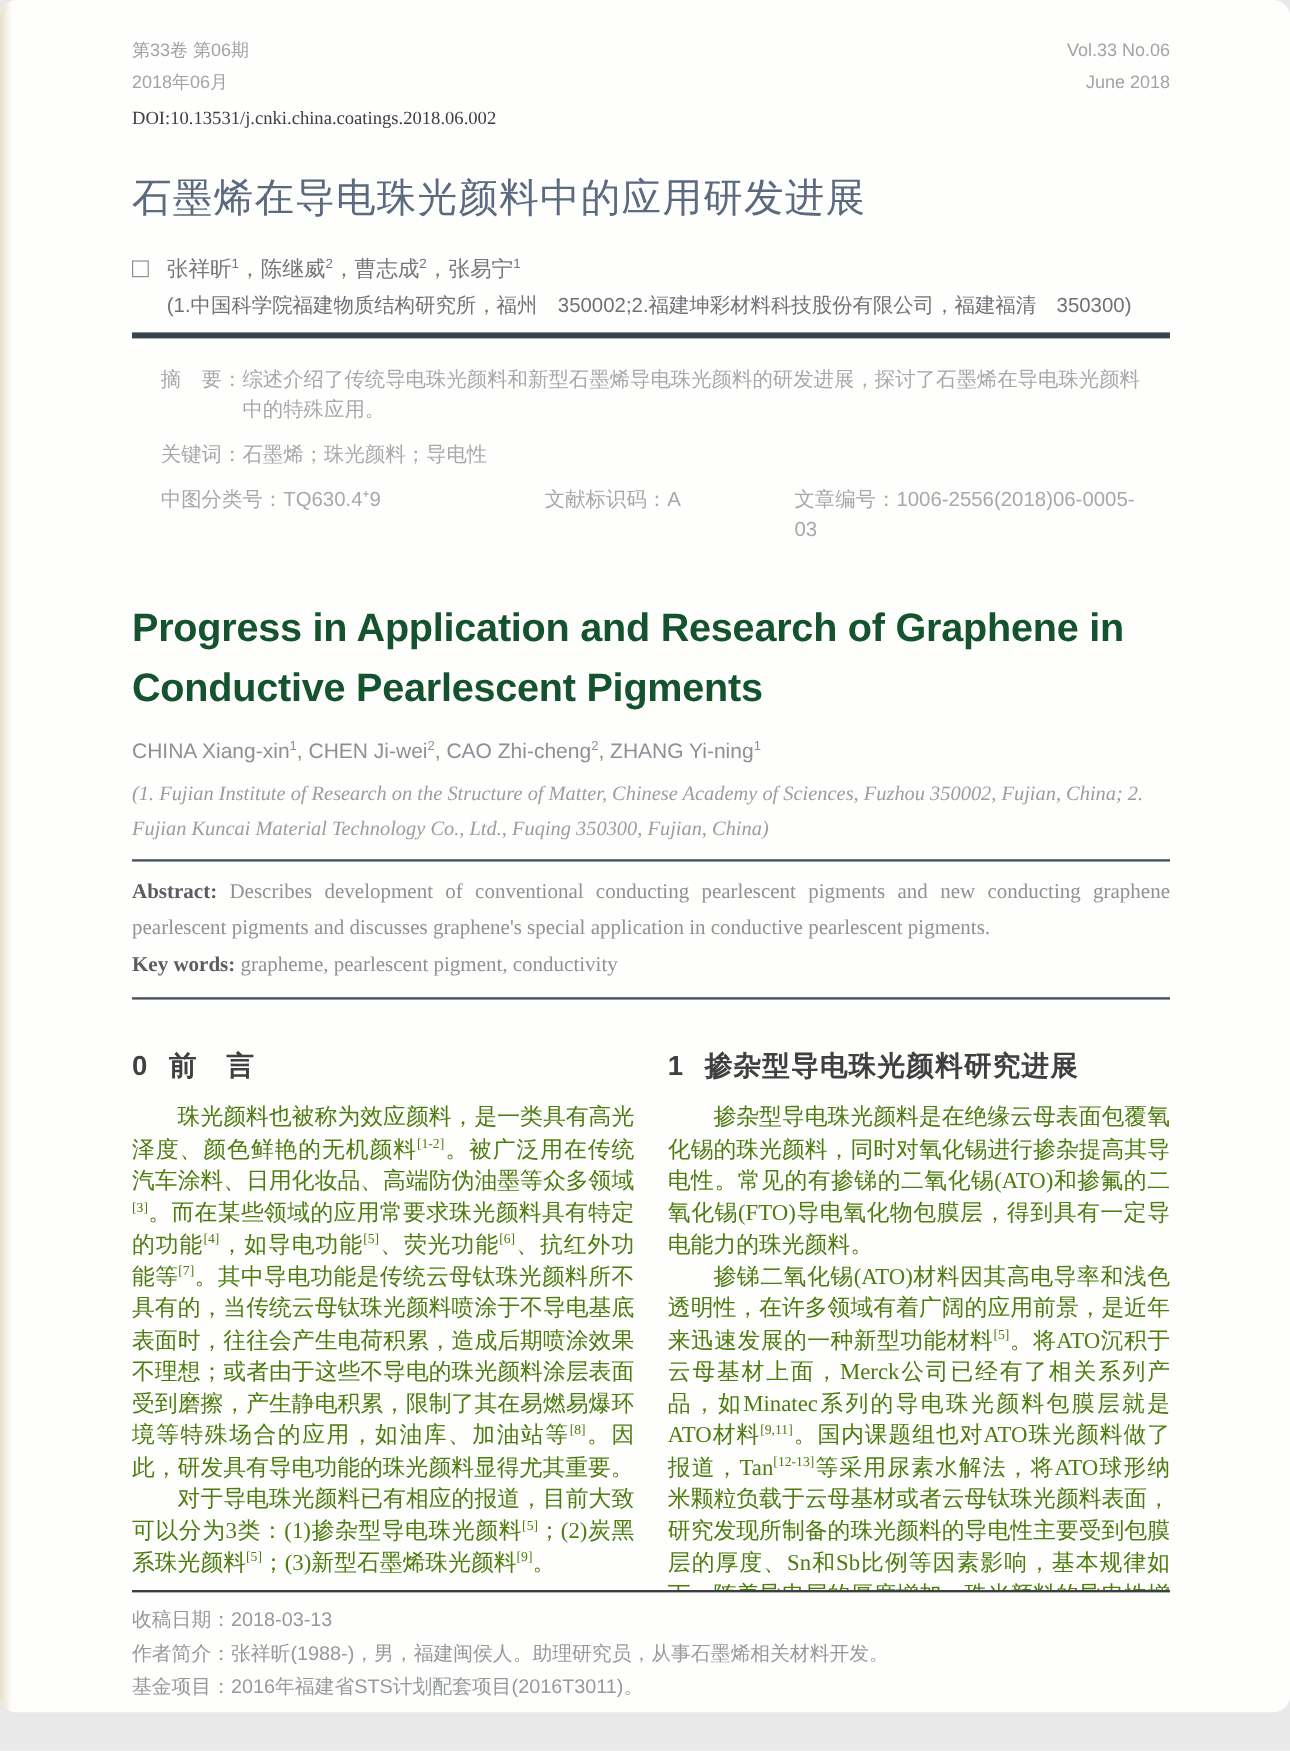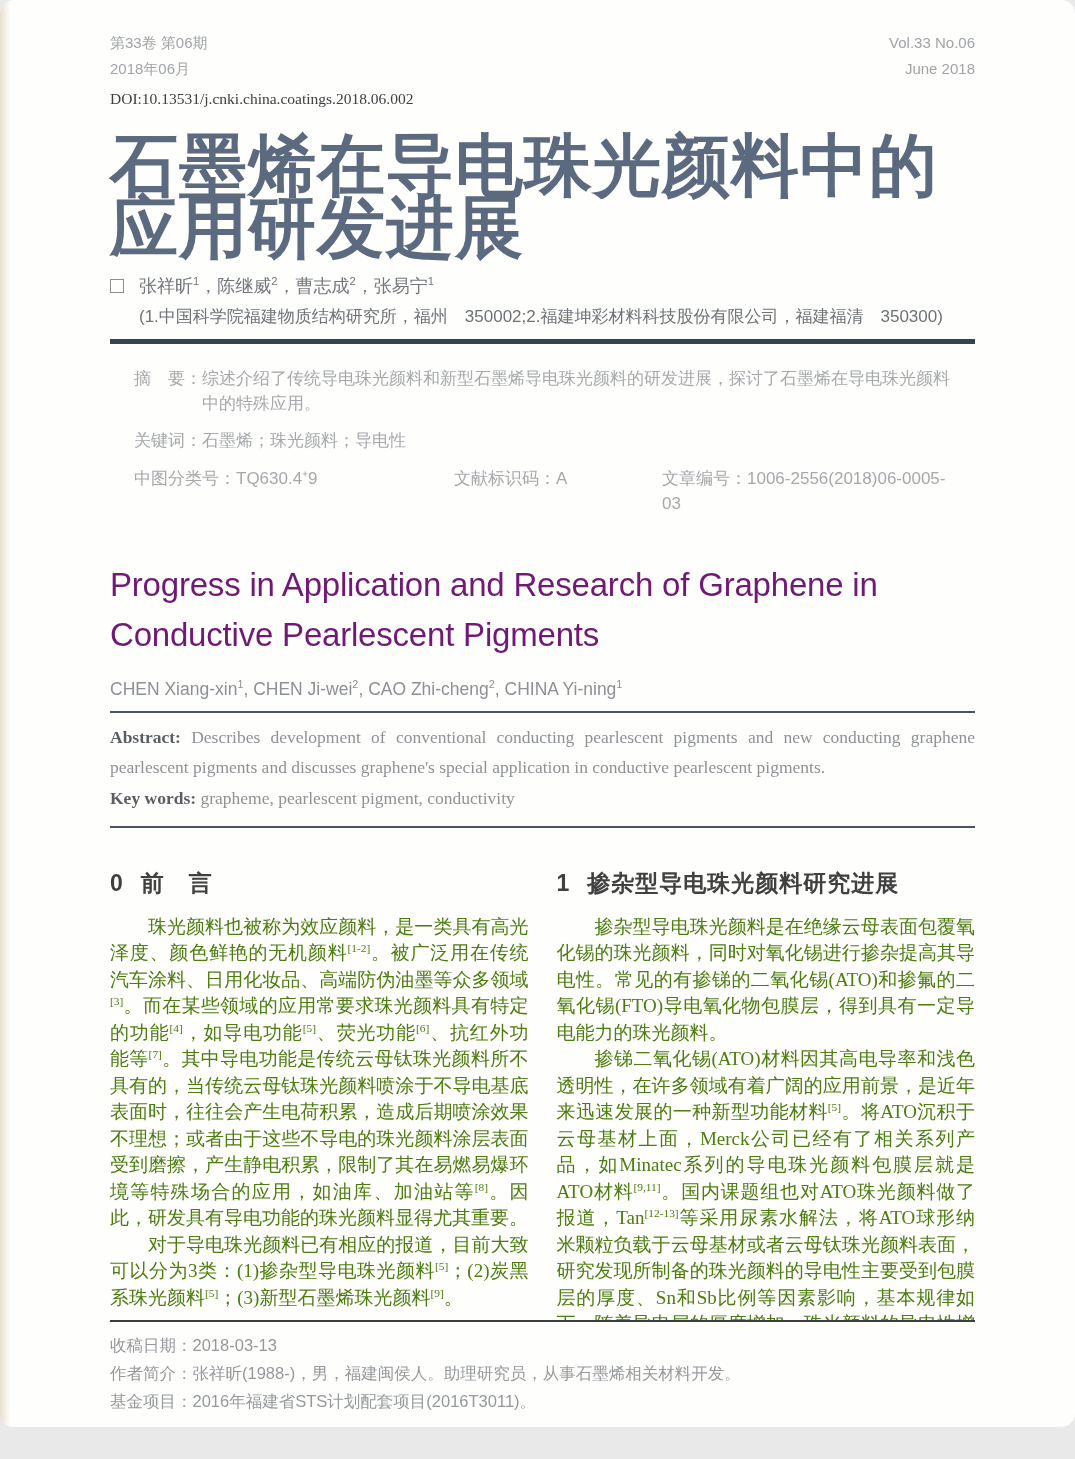--- a/index.html
+++ b/index.html
@@ -20,42 +20,42 @@
   }
   
   .jheader{display:flex;justify-content:space-between;color:#a1a4a7;font-size:15px;line-height:26px;}
   .jh-center{text-align:center;}
   .jh-right{text-align:right;}
   .jh-cn{letter-spacing:9px;text-indent:9px;}
   .doi{margin-top:8px;font-family:"Liberation Serif",serif;font-size:15.5px;color:#3c4043;}
   
   .title-zh{
     margin:26px 0 0 0;width:845px;
-    font-size:68px;line-height:62px;font-weight:700;
+    font-size:33px;line-height:62px;font-weight:400;
     color:#5c6a80;letter-spacing:1px;
   }
   .authors-zh{margin-top:16px;font-size:18px;color:#73777c;display:flex;align-items:center;}
   .amark{display:inline-block;width:12px;height:12px;border:1.5px solid #8b9095;margin-right:15px;flex:none;}
   .authors-zh sup, .authors-en sup{font-size:0.62em;}
   .affil-zh{margin-top:7px;padding-left:29px;font-size:17px;color:#6e7276;}
   .rule-thick{margin-top:11px;height:5px;background:#39434e;}
   
   .absblock{margin-top:22px;padding:0 24px;color:#a6a8ab;font-size:17px;line-height:25px;}
   .abs-row{display:flex;}
   .abs-label{white-space:nowrap;flex:none;}
   .abs-text{flex:1;}
   .kw-row{margin-top:12px;}
   .clc-row{margin-top:13px;display:flex;}
   .clc-item1{width:320px;flex:none;}
   .clc-item2{width:208px;flex:none;}
   
   .title-en{
     margin:44px 0 0 0;
-    font-size:33px;line-height:50px;font-weight:400;
-    color:#701a75;letter-spacing:-0.2px;
+    font-size:33px;line-height:50px;font-weight:700;
+    color:#14532d;letter-spacing:-0.2px;
   }
   .authors-en{margin-top:18px;font-size:17.5px;color:#8d9196;}
   .affil-en{margin-top:10px;font-size:17px;line-height:29px;font-style:italic;font-family:"Liberation Serif",serif;color:#9a9da1;}
   .rule-thin{margin-top:11px;height:2px;background:#4a545e;}
   .abs-en{margin-top:9px;font-family:"Liberation Serif",serif;font-size:17.5px;line-height:30px;color:#8f9295;text-align:justify;}
   .abs-en .b, .kw-en .b{font-weight:700;color:#5a5e63;}
   .kw-en{margin-top:1px;font-family:"Liberation Serif",serif;font-size:17.5px;line-height:30px;color:#8f9295;}
   .rule-thin2{margin-top:13px;height:2px;background:#4a545e;}
   
   .columns{margin-top:40px;display:flex;gap:28px;height:452px;overflow:hidden;}
@@ -115,23 +115,24 @@
     <div class="clc-row">
       <span class="clc-item1"><span>中图分类号：</span><span>TQ630.4⁺9</span></span>
       <span class="clc-item2"><span>文献标识码：</span><span>A</span></span>
       <span class="clc-item3"><span>文章编号：</span><span>1006-2556(2018)06-0005-03</span></span>
     </div>
   </div>
 
   <h2 class="title-en">Progress in Application and Research of Graphene in Conductive Pearlescent Pigments</h2>
 
   <div class="authors-en">
-    <span><span>CHEN Xiang-xin</span><sup>1</sup><span>, </span></span><span><span>CHEN Ji-wei</span><sup>2</sup><span>, </span></span><span><span>CAO Zhi-cheng</span><sup>2</sup><span>, </span></span><span><span>CHINA Yi-ning</span><sup>1</sup><span></span></span>
+    <span><span>CHINA Xiang-xin</span><sup>1</sup><span>, </span></span><span><span>CHEN Ji-wei</span><sup>2</sup><span>, </span></span><span><span>CAO Zhi-cheng</span><sup>2</sup><span>, </span></span><span><span>ZHANG Yi-ning</span><sup>1</sup><span></span></span>
   </div>
 
+  <div class="affil-en">(1. Fujian Institute of Research on the Structure of Matter, Chinese Academy of Sciences, Fuzhou 350002, Fujian, China; 2. Fujian Kuncai Material Technology Co., Ltd., Fuqing 350300, Fujian, China)</div>
 
   <div class="rule-thin"></div>
 
   <div class="abs-en">
     <span class="b">Abstract:</span><span> Describes development of conventional conducting pearlescent pigments and new conducting graphene pearlescent pigments and discusses graphene's special application in conductive pearlescent pigments.</span>
   </div>
   <div class="kw-en">
     <span class="b">Key words:</span><span> grapheme, pearlescent pigment, conductivity</span>
   </div>
 

